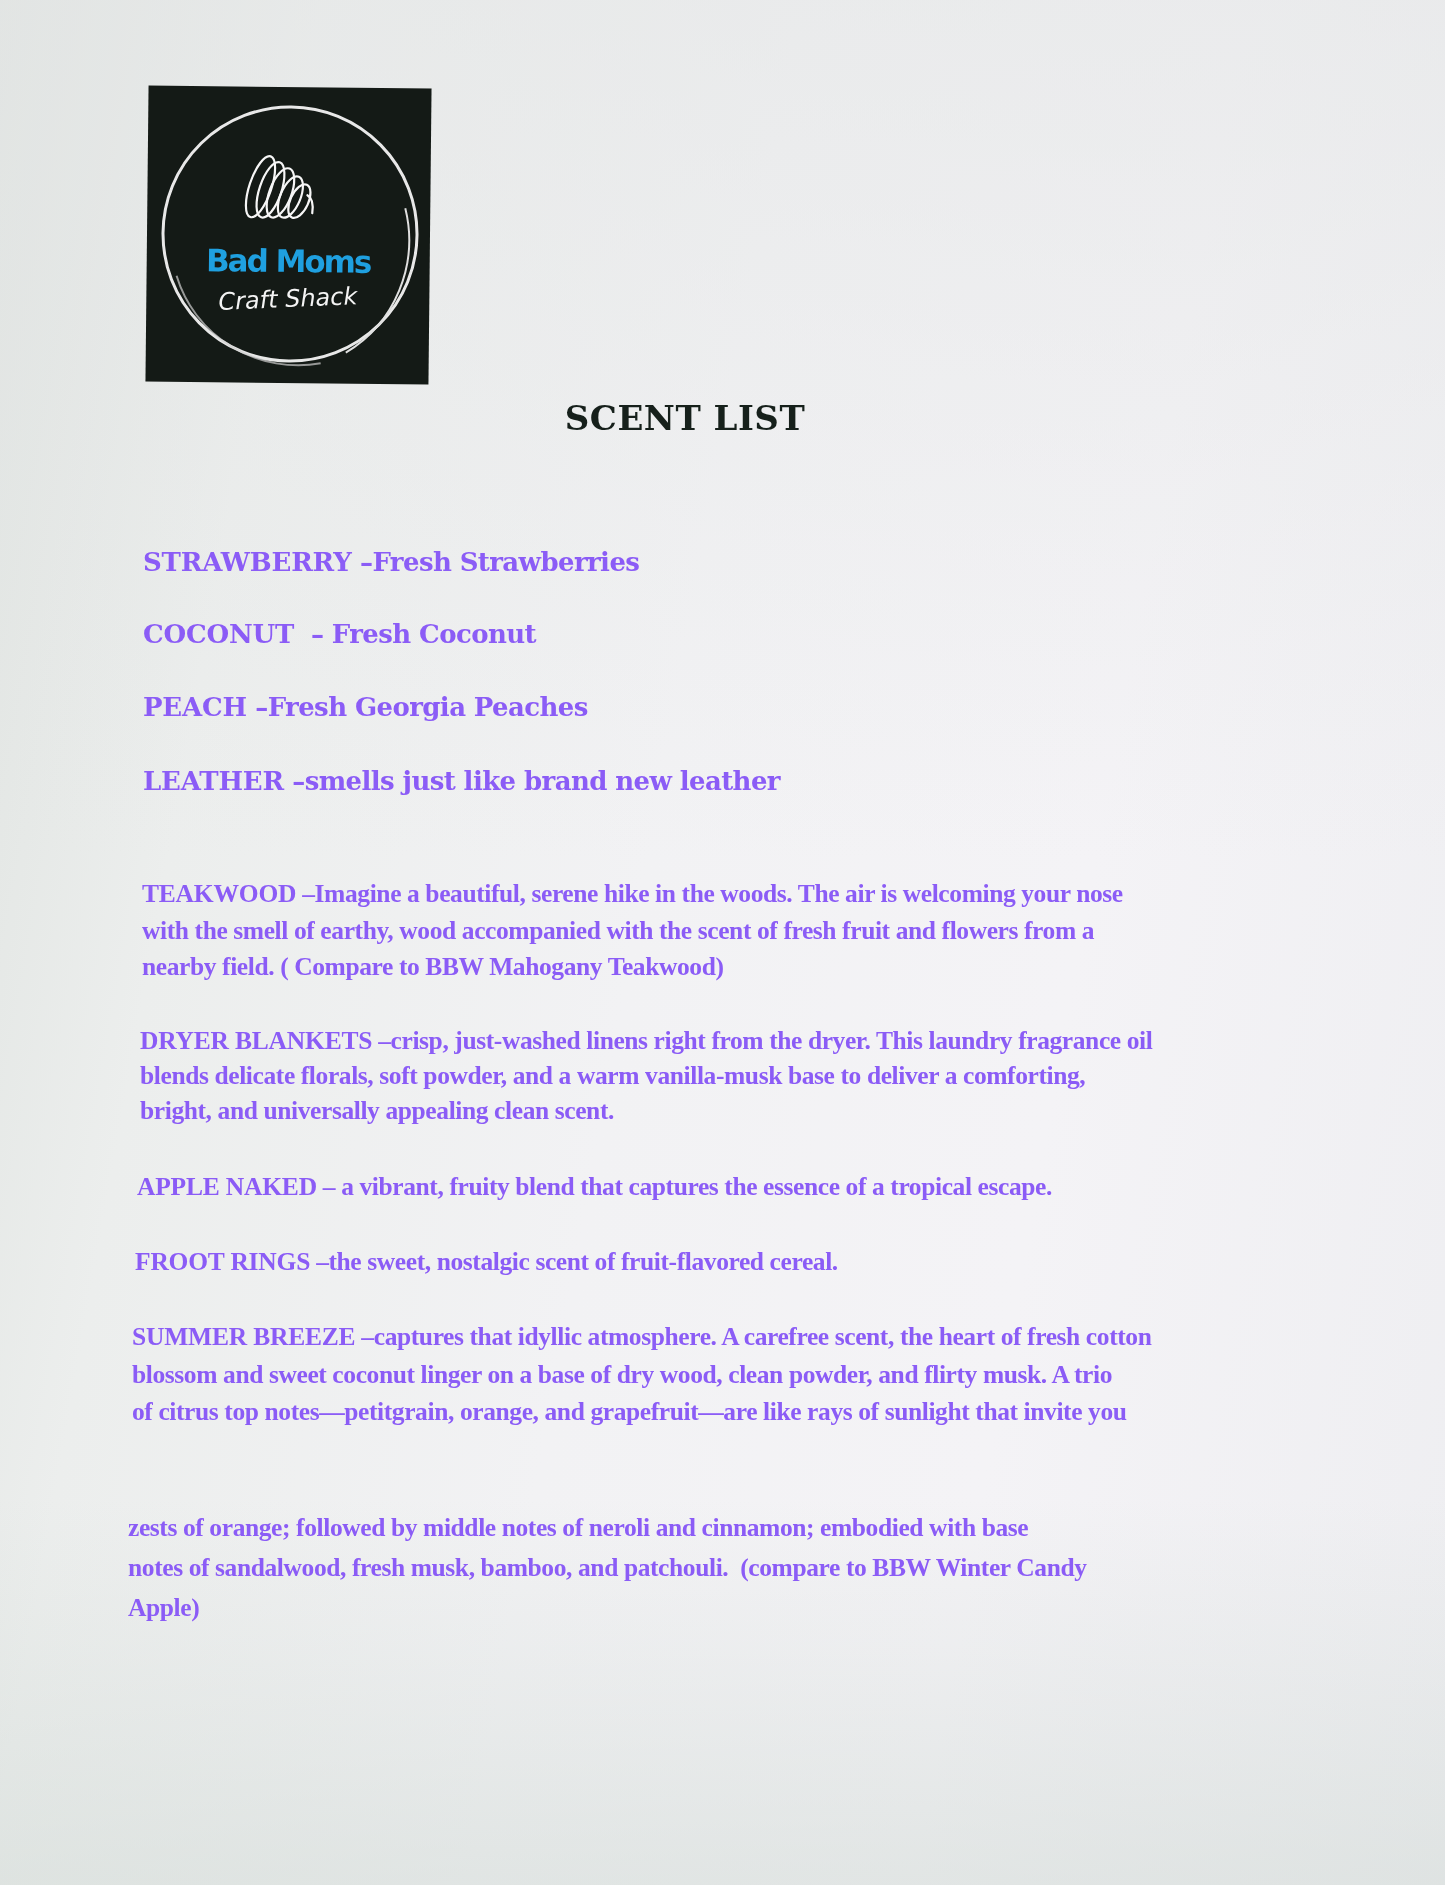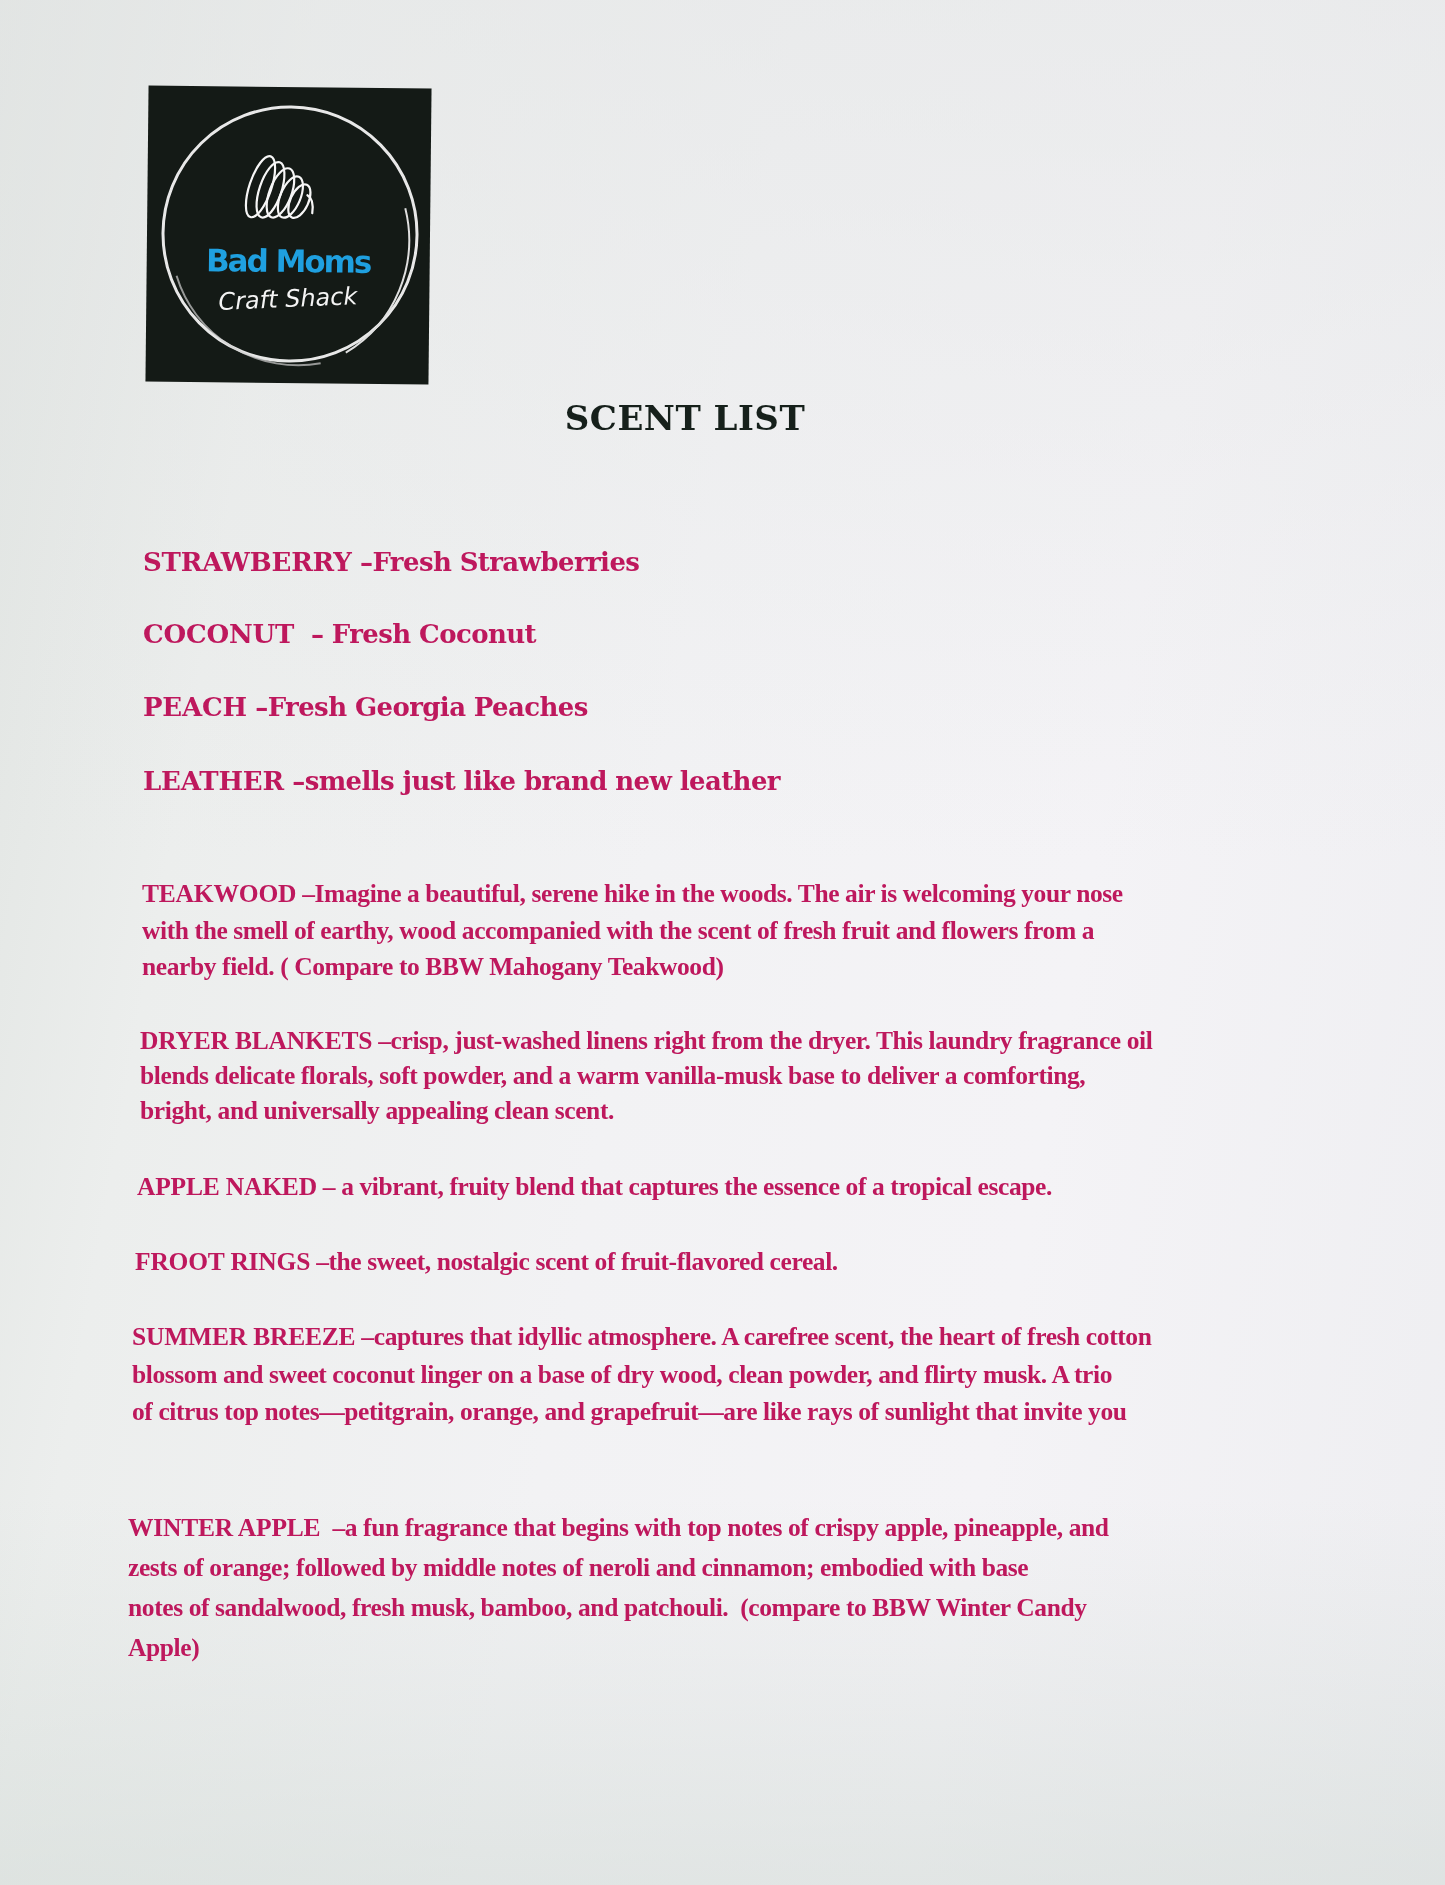--- a/index.html
+++ b/index.html
@@ -58,21 +58,21 @@
       font-family: "DejaVu Serif", "Liberation Serif", serif;
       font-weight: bold;
       font-size: 34px;
       letter-spacing: 0.5px;
       color: #16201b;
     }
     .entry {
       position: absolute;
       font-size: 25.5px;
       line-height: 37px;
-      color: #be185d;
+      color: #8b5cf6;
       letter-spacing: -0.4px;
       font-family: "Liberation Serif", "DejaVu Serif", serif;
     }
     .entry .name { font-weight: bold; letter-spacing: -0.2px; }
     .entry .desc { font-weight: bold; }
     .entry .line { display: block; white-space: nowrap; }
     .simple { font-size: 26px; font-family: "DejaVu Serif", serif; letter-spacing: -0.6px; }
   </style>
 </head>
 <body>
@@ -138,17 +138,16 @@
   <span class="line"><span class="name">FROOT RINGS</span><span class="desc"> –</span><span class="desc">the sweet, nostalgic scent of fruit-flavored cereal.</span></span>
 </div>
 
 <div class="entry" style="left:132px; top:1318px; line-height:37.5px;">
   <span class="line"><span class="name">SUMMER BREEZE</span><span class="desc"> –</span><span class="desc">captures that idyllic atmosphere. A carefree scent, the heart of fresh cotton</span></span>
   <span class="line desc">blossom and sweet coconut linger on a base of dry wood, clean powder, and flirty musk. A trio</span>
   <span class="line desc">of citrus top notes—petitgrain, orange, and grapefruit—are like rays of sunlight that invite you</span>
 </div>
 
 <div class="entry" style="left:128px; top:1508px; line-height:40px;">
-  <span class="line"><span class="name">WINTER APPLE</span><span class="desc" style="white-space:pre;">  –</span><span class="desc">a fun fragrance that begins with top notes of crispy apple, pineapple, and</span></span>
   <span class="line desc">zests of orange; followed by middle notes of neroli and cinnamon; embodied with base</span>
   <span class="line desc" style="white-space:pre;">notes of sandalwood, fresh musk, bamboo, and patchouli.  (compare to BBW Winter Candy</span>
   <span class="line desc">Apple)</span>
 </div>
 
 </body></html>

